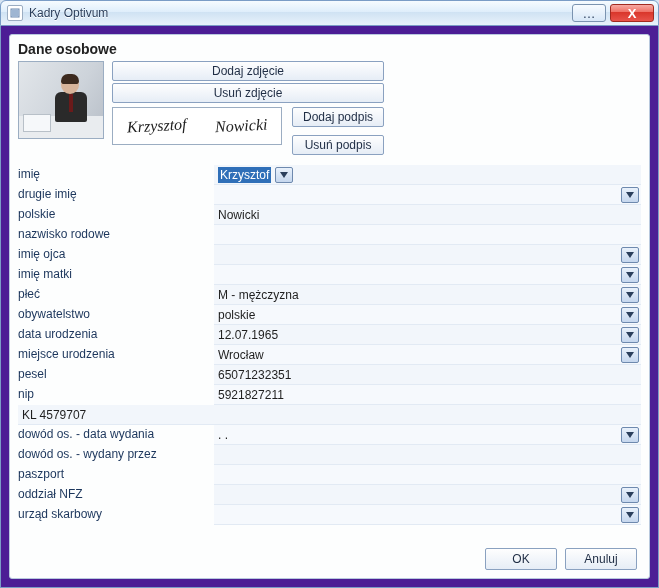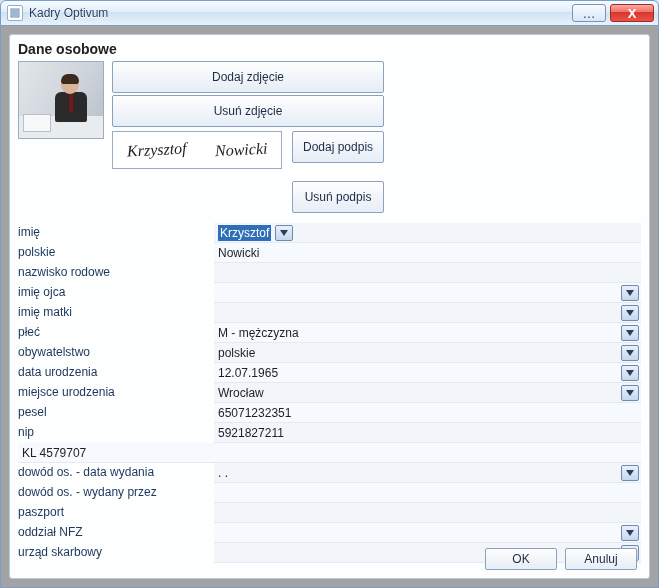--- a/index.html
+++ b/index.html
@@ -51,21 +51,21 @@
     line-height: 1;
   }
   .titlebar .win-btn.close {
     background: linear-gradient(to bottom, #f7a9a2 0%, #ef6e63 45%, #d9362b 46%, #e8534a 100%);
     border-color: #a12a20;
     color: #fff;
     width: 44px;
     font-weight: bold;
   }
   .window-body {
-    background: #a3a3a3;
+    background: #4c1d95;
     border: 1px solid #7a9cc6;
     border-top: none;
     height: 562px;
     position: relative;
     padding: 8px;
   }
   .inner-panel {
     background: #fdfefe;
     border: 1px solid #b8c9de;
     border-radius: 3px;
@@ -104,36 +104,36 @@
   .std-btn {
     background: linear-gradient(to bottom, #fefefe, #e6edf6);
     border: 1px solid #8aa1c0;
     border-radius: 2px;
     padding: 1px 10px;
     font-family: inherit;
     font-size: 12px;
     color: #1f2d44;
     min-width: 82px;
     text-align: center;
-    height: 32px;
+    height: 20px;
   }
   .sig-row { display: flex; align-items: flex-start; }
   .signature-box {
     width: 170px; height: 38px;
     background: #fff;
     border: 1px solid #9badc2;
     margin-right: 10px;
     position: relative;
     font-family: "Segoe Script", "Brush Script MT", cursive;
     font-style: italic;
     color: #222;
     display: flex; align-items: center; justify-content: space-around;
   }
   .signature-box span { font-size: 16px; transform: rotate(-3deg); }
-  .sig-btns { display: flex; flex-direction: column; gap: 18px; }
+  .sig-btns { display: flex; flex-direction: column; gap: 8px; }
   .form-grid { margin-top: 10px; }
   .row {
     display: flex;
     align-items: stretch;
     height: 20px;
   }
   .row .label {
     width: 196px;
     padding: 2px 4px 2px 0;
     color: #1c365c;
@@ -240,20 +240,31 @@
         <div class="field selected">
           <span class="value">Krzysztof</span>
           <span class="dd-btn">
               <svg viewBox="0 0 8 6">
                 <polygon points="0,0 8,0 4,6" fill="#2b3f5c"></polygon>
               </svg>
             </span>
         </div>
       </div>
 
+      <div class="row">
+        <div class="label">drugie imię</div>
+        <div class="field">
+          <span class="value"></span>
+          <span class="dd-btn">
+              <svg viewBox="0 0 8 6">
+                <polygon points="0,0 8,0 4,6" fill="#2b3f5c"></polygon>
+              </svg>
+            </span>
+        </div>
+      </div>
 
       <div class="row">
         <div class="label">polskie</div>
         <div class="field">
           <span class="value">Nowicki</span>
         </div>
       </div>
 
       <div class="row">
         <div class="label">nazwisko rodowe</div>

